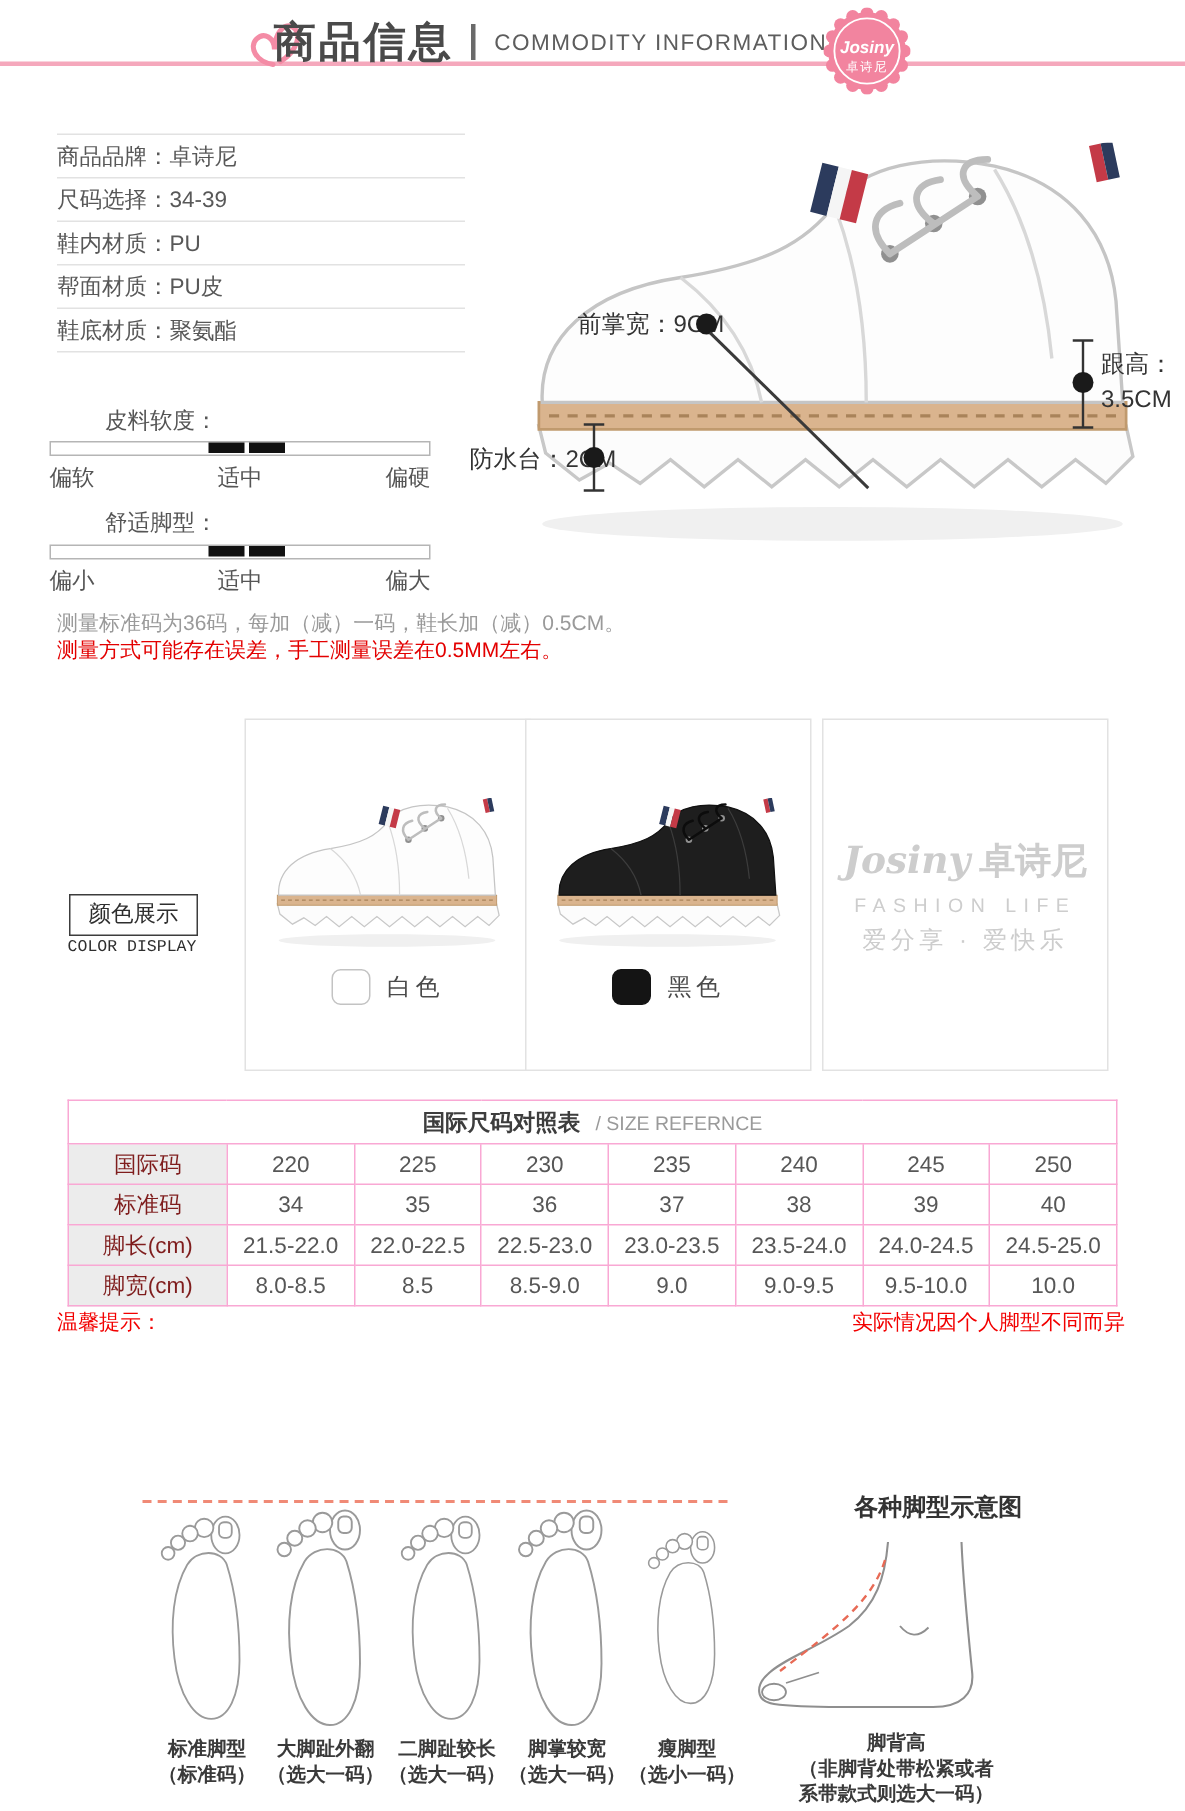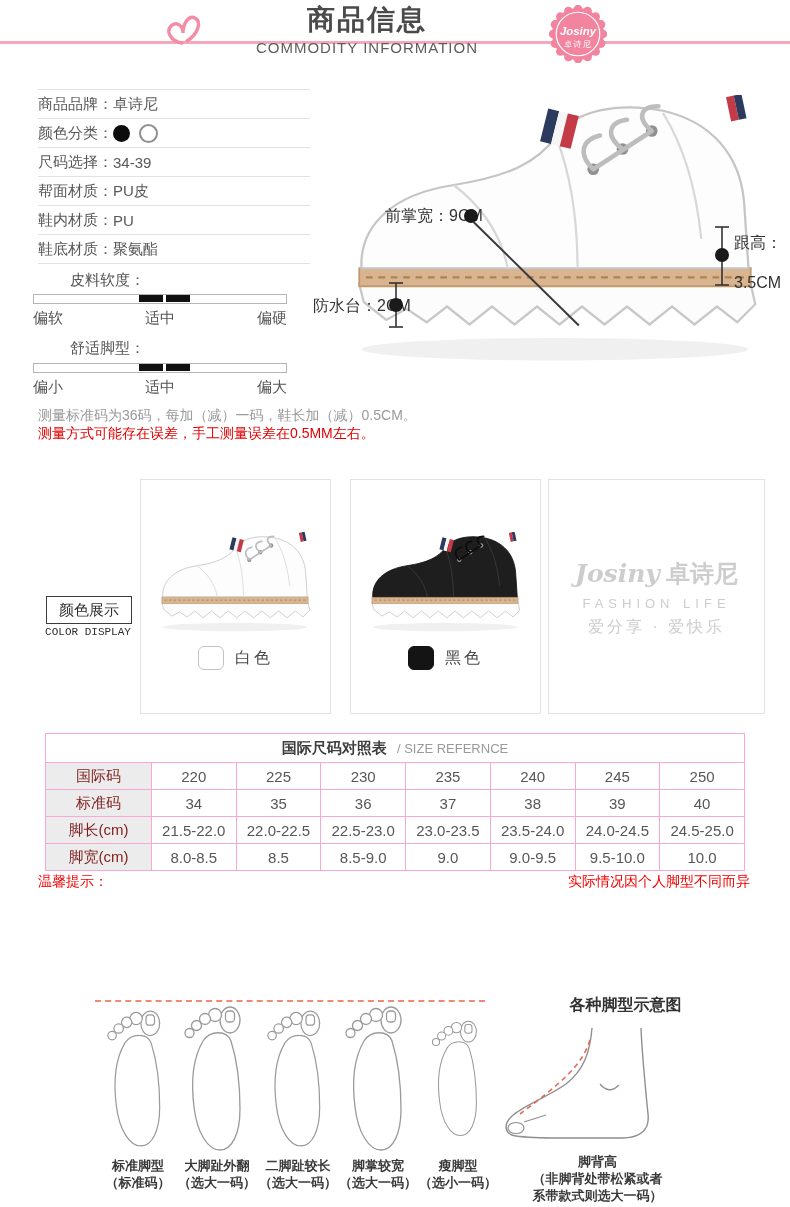--- a/index.html
+++ b/index.html
@@ -1,21 +1,21 @@
 <!DOCTYPE html>
 <html><head>
 <meta charset="utf-8">
 <style>
   html,body{margin:0;padding:0;background:#fff;}
   .page{position:relative;width:790px;height:1207px;background:#fff;overflow:hidden;
         font-family:"Liberation Sans",sans-serif;color:#555;}
   
   .hr-pink{position:absolute;left:0;top:41px;width:790px;height:3px;background:#f5a8bc;}
   .header-row{position:absolute;left:0;top:10px;width:734px;height:36px;display:flex;
-              justify-content:center;align-items:center;flex-direction:column;}
+              justify-content:center;align-items:center;}
   .h-title{font-size:28px;font-weight:bold;color:#4a4a4a;letter-spacing:2px;}
   .h-divider{width:3px;height:24px;background:#6a6a6a;margin:0 12px;}
   .h-sub{font-size:15px;color:#5d5d5d;letter-spacing:1px;}
   .butterfly{position:absolute;left:164px;top:12px;}
   .badge{position:absolute;left:549px;top:5px;z-index:2;}
   
   .specs{position:absolute;left:38px;top:89px;width:272px;}
   .spec-row{height:28px;display:flex;align-items:center;border-bottom:1px solid #e2e2e2;
             font-size:15px;color:#585858;}
   .spec-row:first-child{border-top:1px solid #e2e2e2;}
@@ -37,21 +37,21 @@
   .ibeam{position:absolute;}
   
   .note1{position:absolute;left:38px;top:407px;font-size:14px;color:#9a9a9a;}
   .note2{position:absolute;left:38px;top:425px;font-size:14px;color:#e30000;}
   
   .tag-box{position:absolute;left:46px;top:596px;width:84px;height:26px;border:1px solid #3c3c3c;
            text-align:center;line-height:26px;font-size:15px;color:#2e2e2e;}
   .tag-en{position:absolute;left:30px;top:626px;width:116px;text-align:center;font-size:11px;
           color:#2e2e2e;font-family:"Liberation Mono",monospace;}
   .card{position:absolute;top:479px;width:189px;height:233px;border:1px solid #e2e2e2;background:#fff;}
-  .card1{left:140px;} .card2{left:350px;} .card3{left:548px;padding-left:26px;}
+  .card1{left:163px;} .card2{left:350px;} .card3{left:548px;}
   .card-shoe{position:absolute;left:10px;top:52px;}
   .swatch-row{position:absolute;left:0;right:0;top:166px;display:flex;justify-content:center;
               align-items:center;gap:11px;}
   .swatch{width:24px;height:22px;border-radius:6px;}
   .swatch-white{background:#fff;border:1px solid #c3c3c3;}
   .swatch-black{background:#141414;border:1px solid #141414;}
   .swatch-label{font-size:16px;color:#4a4a4a;letter-spacing:3px;}
   .logo-stack{position:absolute;left:0;right:0;top:78px;text-align:center;color:#cdcdcd;}
   .logo-line1{font-size:24px;font-weight:bold;}
   .logo-script{font-family:"DejaVu Serif",serif;font-style:italic;font-size:25px;margin-right:6px;}
@@ -163,35 +163,30 @@
     <text x="28" y="29" text-anchor="middle" font-size="11" font-style="italic" font-weight="bold" fill="#fff">Josiny</text>
     <text x="28" y="41" text-anchor="middle" font-size="8" fill="#fff" letter-spacing="1">卓诗尼</text>
   </svg>
 
   <div class="specs">
     <div class="spec-row">
       <span>商品品牌：</span>
       <span>卓诗尼</span>
     </div>
     <div class="spec-row">
-      <span>颜色分类：</span>
-      <span class="dot dot-black"></span>
-      <span class="dot dot-white"></span>
-    </div>
-    <div class="spec-row">
       <span>尺码选择：</span>
       <span>34-39</span>
     </div>
     <div class="spec-row">
+      <span>鞋内材质：</span>
+      <span>PU</span>
+    </div>
+    <div class="spec-row">
       <span>帮面材质：</span>
       <span>PU皮</span>
-    </div>
-    <div class="spec-row">
-      <span>鞋内材质：</span>
-      <span>PU</span>
     </div>
     <div class="spec-row">
       <span>鞋底材质：</span>
       <span>聚氨酯</span>
     </div>
   </div>
 
   <div class="slider-title" style="top:271px">皮料软度：</div>
   <div class="track" style="top:294px">
     <span class="seg" style="left:105px"></span>
@@ -234,21 +229,21 @@
   <svg class="ibeam" style="left:715px;top:226px" width="14" height="60">
     <g stroke="#333" stroke-width="1.6">
         <line x1="7" y1="1" x2="7" y2="59"></line>
         <line x1="0" y1="1" x2="14" y2="1"></line>
         <line x1="0" y1="59" x2="14" y2="59"></line>
       </g>
   </svg>
   <div class="mdot" style="left:715px;top:248px"></div>
   <div class="ann" style="left:734px;top:233px">
     <div>跟高：</div>
-    <div style="margin-top:20px">3.5CM</div>
+    <div style="margin-top:4px">3.5CM</div>
   </div>
 
   <div class="note1">测量标准码为36码，每加（减）一码，鞋长加（减）0.5CM。</div>
   <div class="note2">测量方式可能存在误差，手工测量误差在0.5MM左右。</div>
 
   <div class="tag-box">颜色展示</div>
   <div class="tag-en">COLOR DISPLAY</div>
 
   <div class="card card1">
     <svg class="card-shoe" width="168" height="101" style="color:#fdfdfd">

